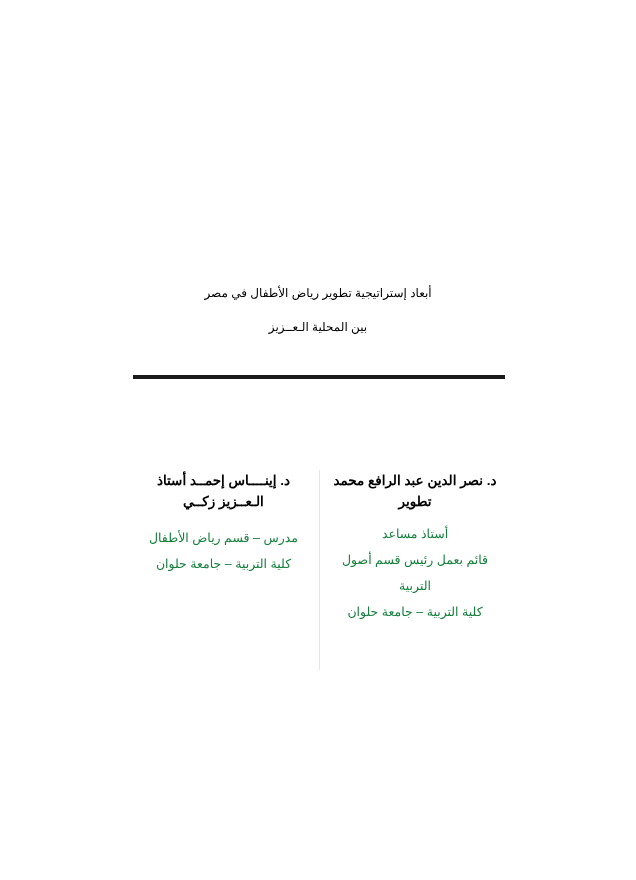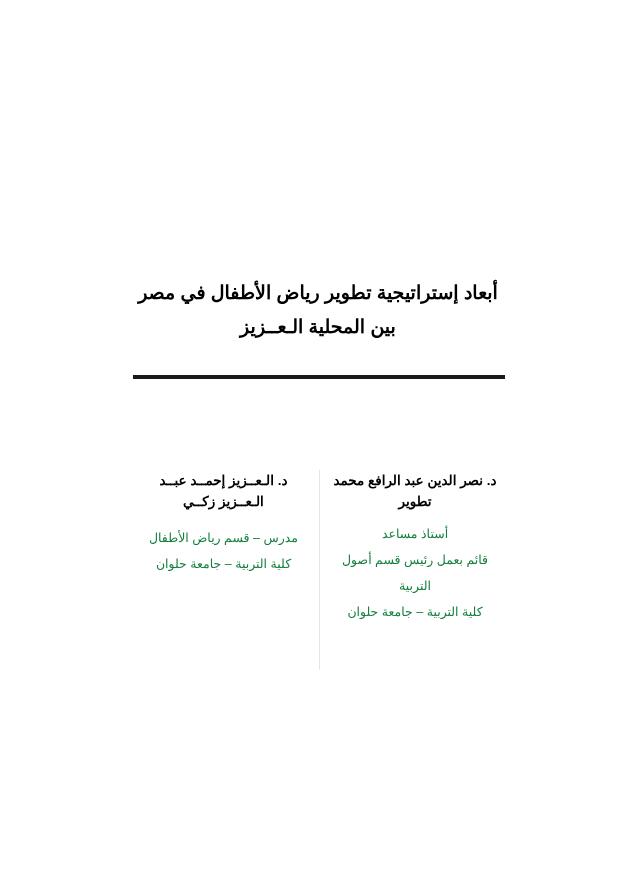--- a/index.html
+++ b/index.html
@@ -19,22 +19,22 @@
 
   
   .title-block {
     position: absolute;
     top: 276px;
     left: 0;
     width: 636px;
     text-align: center;
   }
   .title-line {
-    font-weight: bold;
-    font-size: 19px;
+    font-weight: normal;
+    font-size: 12px;
     line-height: 34px;
     letter-spacing: 0px;
     color: #000000;
   }
 
   
   .title-rule {
     position: absolute;
     top: 375px;
     left: 133px;
@@ -106,21 +106,21 @@
   <div class="authors">
 
     <div class="author-cell right-cell">
       <div class="author-name">د. نصر الدين عبد الرافع محمد تطوير</div>
       <div class="author-line">أستاذ مساعد</div>
       <div class="author-line">قائم بعمل رئيس قسم أصول التربية</div>
       <div class="author-line">كلية التربية – جامعة حلوان</div>
     </div>
 
     <div class="author-cell">
-      <div class="author-name">د. الـعــزيز إحمــد عبــد الـعــزيز زكــي</div>
+      <div class="author-name">د. إينــــاس إحمــد أستاذ الـعــزيز زكــي</div>
       <div class="spacer"></div>
       <div class="author-line">مدرس – قسم رياض الأطفال</div>
       <div class="author-line">كلية التربية – جامعة حلوان</div>
     </div>
 
   </div>
 
 </div>
 
 </body></html>

